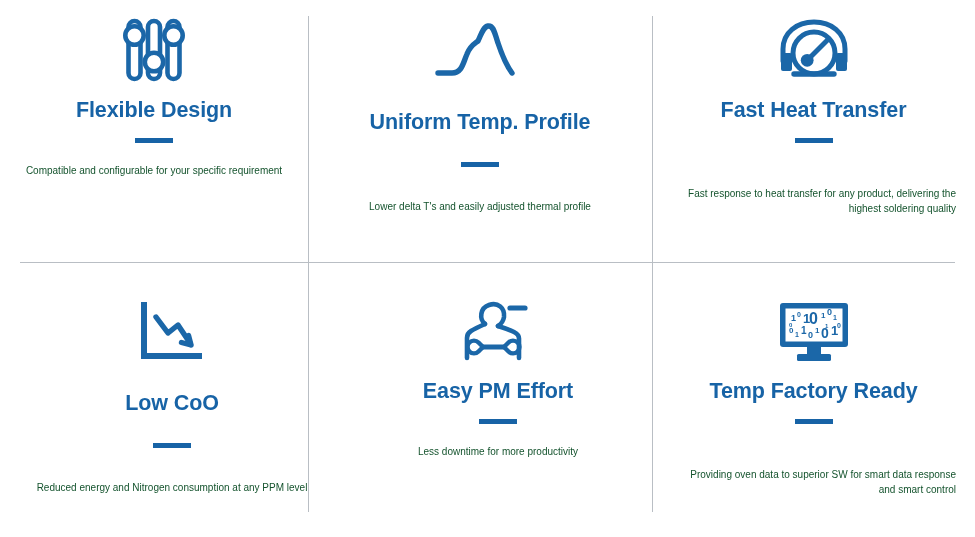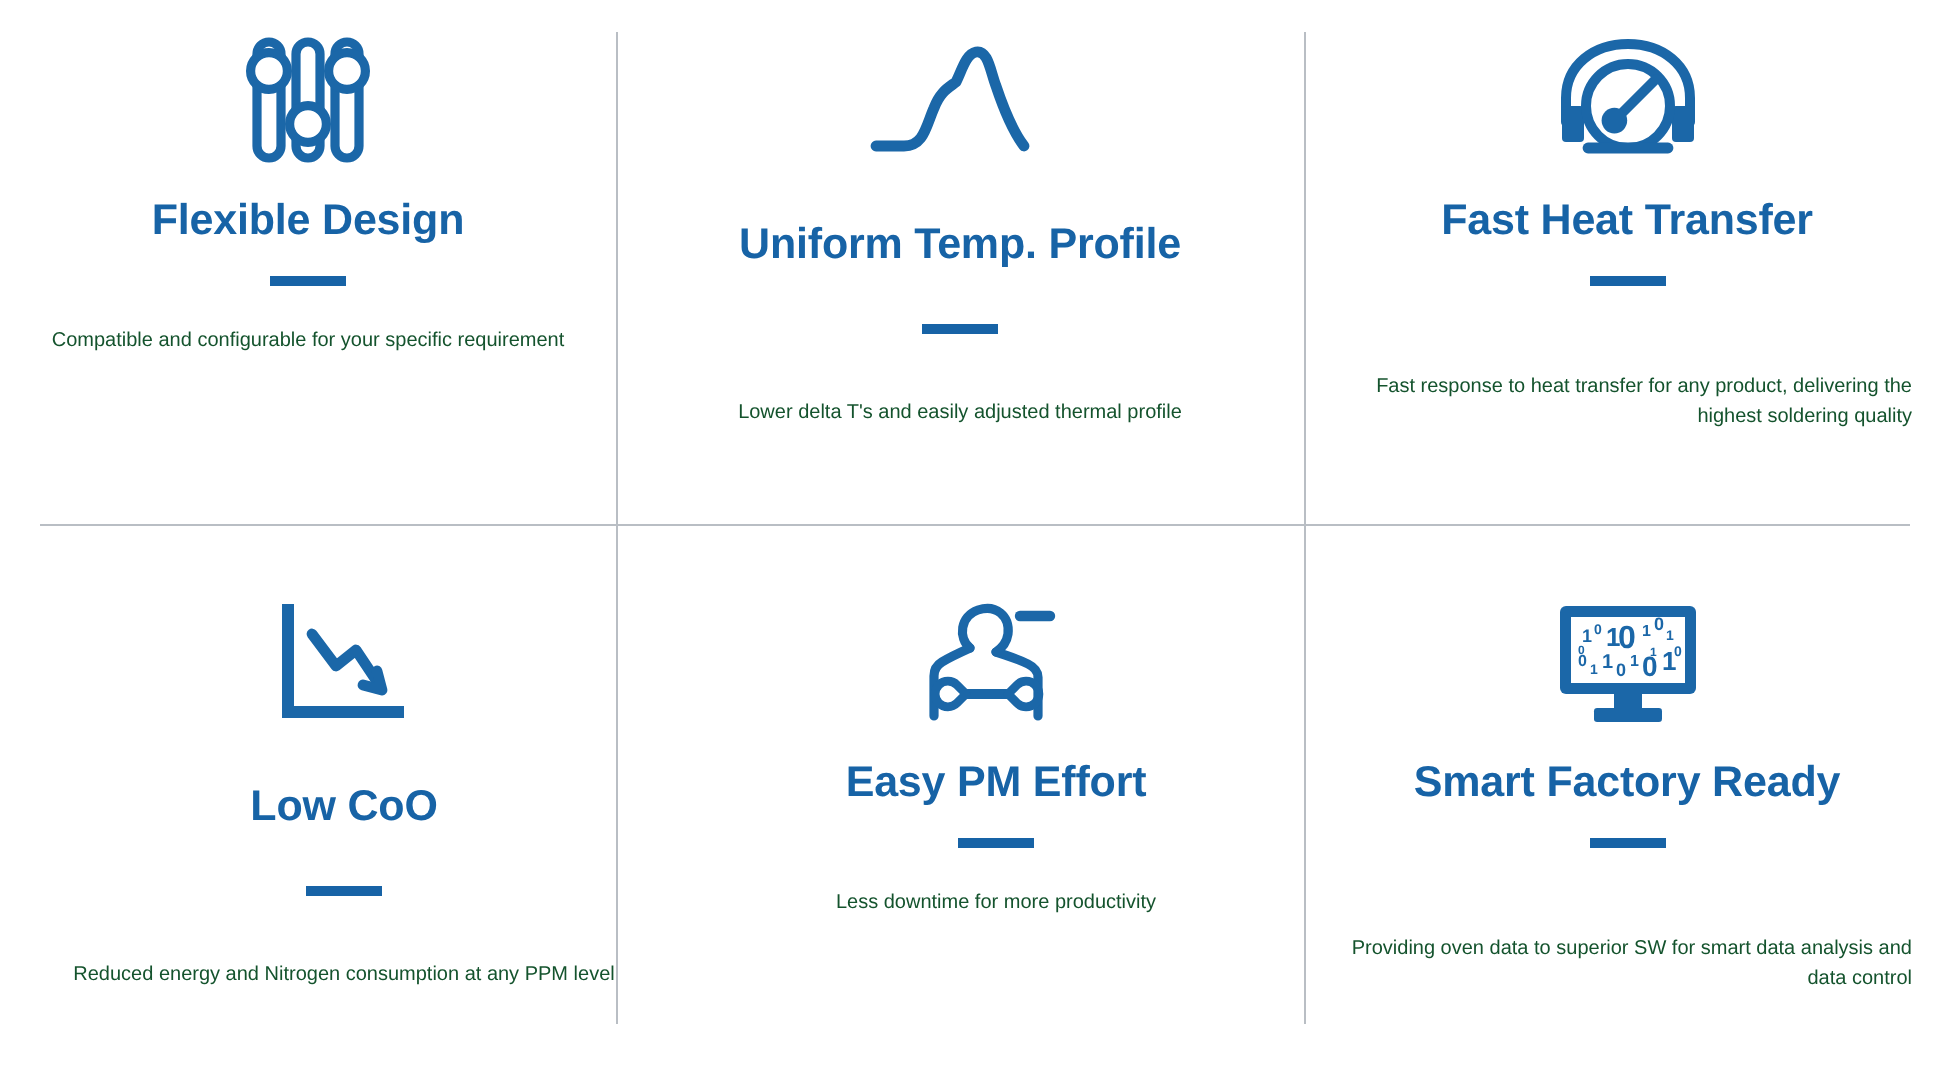--- a/index.html
+++ b/index.html
@@ -229,19 +229,19 @@
             <text x="32" y="38" font-size="9">0</text>
             <text x="39" y="33" font-size="8">1</text>
             <text x="45" y="38" font-size="14">0</text>
             <text x="55" y="35" font-size="13">1</text>
             <text x="61" y="28" font-size="7">0</text>
             <text x="13" y="27" font-size="6">0</text>
             <text x="49" y="28" font-size="6">1</text>
           </g>
         </svg>
       </div>
-      <div class="feature-title">Smart Factory Ready</div>
-      <div class="accent-bar"></div>
-      <div class="feature-desc">Providing oven data to superior SW for smart data analysis and data control</div>
+      <div class="feature-title">Temp Factory Ready</div>
+      <div class="accent-bar"></div>
+      <div class="feature-desc">Providing oven data to superior SW for smart data response and smart control</div>
     </div>
   </div>
 
 </div>
 
 </body></html>

